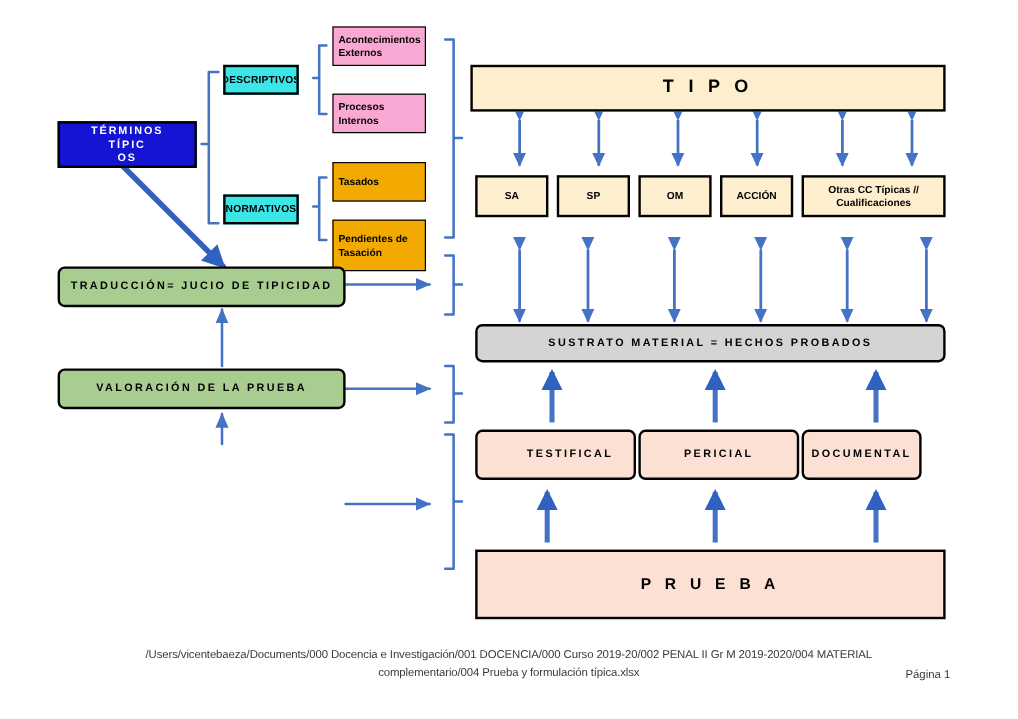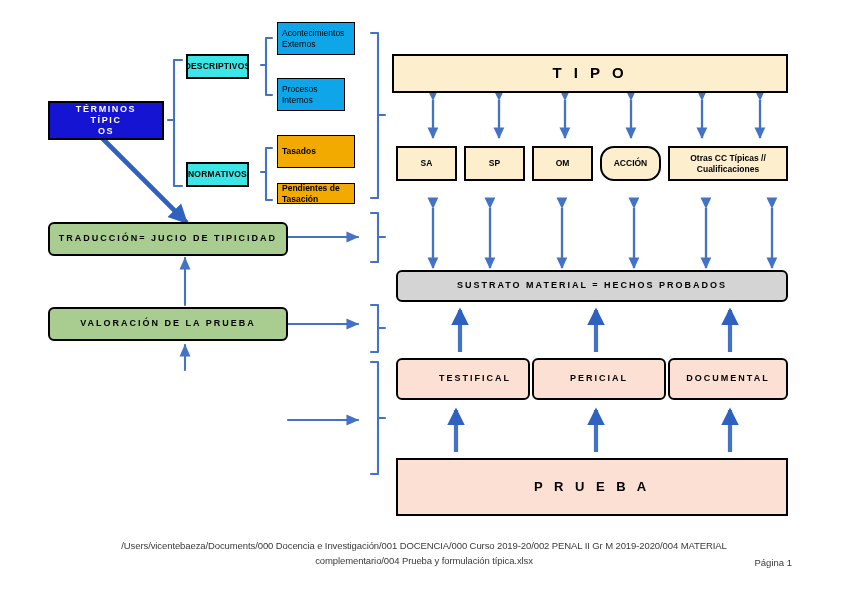--- a/index.html
+++ b/index.html
@@ -57,23 +57,23 @@
   }
   
   .b-cyan {
     background: #3ce6e6;
     font-size: 8.5px;
     font-weight: bold;
     letter-spacing: .2px;
   }
   
   .b-yellow {
-    background: #0ea5e9;
+    background: #f9a8d4;
     font-size: 8.5px;
-    font-weight: normal;
+    font-weight: bold;
     justify-content: flex-start;
     text-align: left;
     padding: 0 4px;
     border-width: 1.5px;
   }
   
   .b-orange {
     background: #f2a900;
     font-size: 8.5px;
     font-weight: bold;
@@ -237,52 +237,52 @@
     <span>NORMATIVOS</span>
   </div>
 
   <div class="box b-yellow" style="left:277px; top:22px; width:78px; height:33px;">
     <div>
       <span>Acontecimientos</span><br>
       <span>Externos</span>
     </div>
   </div>
 
-  <div class="box b-yellow" style="left:277px; top:78px; width:68px; height:33px;">
+  <div class="box b-yellow" style="left:277px; top:78px; width:78px; height:33px;">
     <div>
       <span>Procesos</span><br>
       <span>Internos</span>
     </div>
   </div>
 
   <div class="box b-orange" style="left:277px; top:135px; width:78px; height:33px;">
     <span>Tasados</span>
   </div>
 
-  <div class="box b-orange" style="left:277px; top:183px; width:78px; height:21px;">
+  <div class="box b-orange" style="left:277px; top:183px; width:78px; height:43px;">
     <div>
       <span>Pendientes de</span><br>
       <span>Tasación</span>
     </div>
   </div>
 
   <div class="box b-cream-big sp-wide" style="left:392px; top:54px; width:396px; height:39px;">
     <span>T I P O</span>
   </div>
 
   <div class="box b-cream" style="left:396px; top:146px; width:61px; height:35px;">
     <span>SA</span>
   </div>
   <div class="box b-cream" style="left:464px; top:146px; width:61px; height:35px;">
     <span>SP</span>
   </div>
   <div class="box b-cream" style="left:532px; top:146px; width:61px; height:35px;">
     <span>OM</span>
   </div>
-  <div class="box b-cream" style="left:600px; top:146px; width:61px; height:35px;border-radius:14px;">
+  <div class="box b-cream" style="left:600px; top:146px; width:61px; height:35px;">
     <span>ACCIÓN</span>
   </div>
   <div class="box b-cream" style="left:668px; top:146px; width:120px; height:35px;">
     <div>
       <span>Otras CC Típicas //</span><br>
       <span>Cualificaciones</span>
     </div>
   </div>
 
   <div class="box b-green sp" style="left:48px; top:222px; width:240px; height:34px;">
@@ -297,21 +297,21 @@
   <div class="box b-gray sp" style="left:396px; top:270px; width:392px; height:32px;">
     <span>SUSTRATO MATERIAL = HECHOS PROBADOS</span>
   </div>
 
   <div class="box b-pink sp" style="left:396px; top:358px; width:134px; height:42px;padding-left:24px;">
     <span>TESTIFICAL</span>
   </div>
   <div class="box b-pink sp" style="left:532px; top:358px; width:134px; height:42px;">
     <span>PERICIAL</span>
   </div>
-  <div class="box b-pink sp" style="left:668px; top:358px; width:120px; height:42px;">
+  <div class="box b-pink sp" style="left:668px; top:358px; width:100px; height:42px;">
     <span>DOCUMENTAL</span>
   </div>
 
   <div class="box b-pink-big sp-wide" style="left:396px; top:458px; width:392px; height:58px;">
     <span>P R U E B A</span>
   </div>
 
   <div class="footer">
     <span class="footer-line">/Users/vicentebaeza/Documents/000 Docencia e Investigación/001 DOCENCIA/000 Curso 2019-20/002 PENAL II Gr M 2019-2020/004 MATERIAL</span>
     <span class="footer-line">complementario/004 Prueba y formulación típica.xlsx</span>

